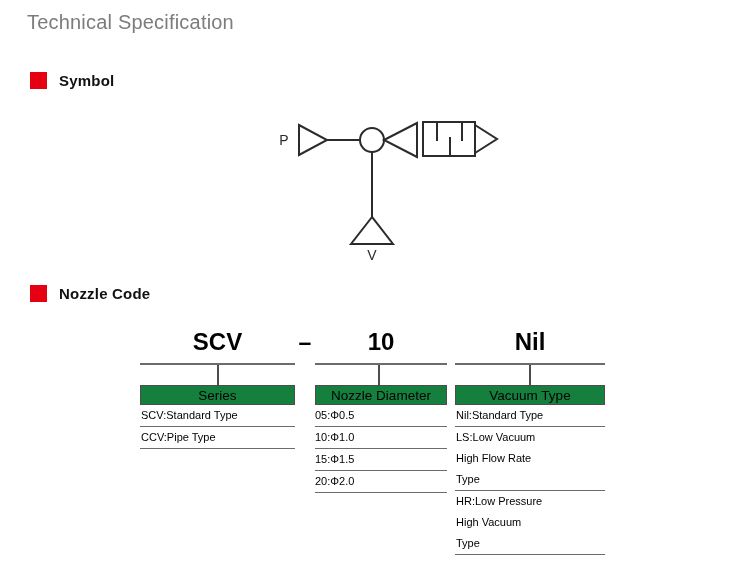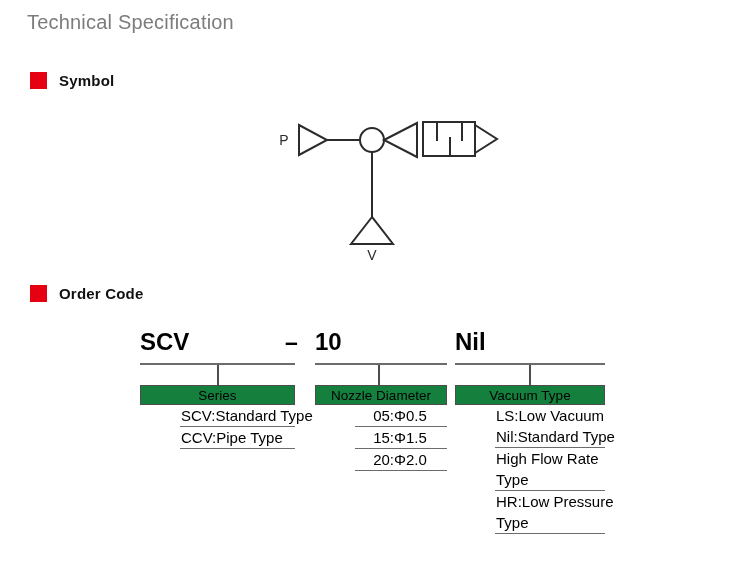--- a/index.html
+++ b/index.html
@@ -70,20 +70,21 @@
     height: 246px;
   }
 
   
   .code-row {
     position: absolute;
     top: 0;
     height: 34px;
     font-size: 24px;
     font-weight: bold;
+    text-align: center;
     line-height: 34px;
     color: #000000;
   }
   #code-series  { left: 140px; width: 155px; }
   #code-dash    { left: 285px; width: 40px;  font-size: 23px; }
   #code-nozzle  { left: 315px; width: 132px; }
   #code-vacuum  { left: 455px; width: 150px; }
 
   
   .stem {
@@ -128,33 +129,32 @@
     background: #15803d;
     white-space: nowrap;
   }
 
   .col-body {
     margin-top: 0;
   }
 
   .opt-row {
     border-bottom: 1.6px solid #6b6b6b;
-    font-size: 15px;
+    font-size: 11px;
     color: #000000;
     line-height: 21px;
     padding: 0;
     white-space: nowrap;
     box-sizing: border-box;
-    margin-left: 40px;
   }
   .opt-row.plain {
     border-bottom: none;
   }
   .align-left   { text-align: left; }
-  .align-center { text-align: center; }
+  .align-center { text-align: left; }
   .indent       { padding-left: 26px; }
 
   
   #col-series .col-body .opt-row  { padding-left: 1px; }
   #col-nozzle .col-body .opt-row  { padding-right: 2px; }
   #col-vacuum .col-body .opt-row  { padding-left: 1px; }
 </style>
 </head>
 <body>
 
@@ -189,21 +189,21 @@
 
       <polygon points="107,112 86,139 128,139" fill="none"></polygon>
     </g>
     <text x="19" y="40" font-family="Liberation Sans, sans-serif" font-size="14" fill="#2b2b2b" text-anchor="middle">P</text>
     <text x="107" y="155" font-family="Liberation Sans, sans-serif" font-size="14" fill="#2b2b2b" text-anchor="middle">V</text>
   </svg>
 </div>
 
 <div class="section-heading" id="heading-order">
   <span class="section-bullet"></span>
-  <span class="section-label">Order Code</span>
+  <span class="section-label">Nozzle Code</span>
 </div>
 
 <div id="order-code">
 
   <div class="code-row" id="code-series">SCV</div>
   <div class="code-row" id="code-dash">–</div>
   <div class="code-row" id="code-nozzle">10</div>
   <div class="code-row" id="code-vacuum">Nil</div>
 
   <div class="top-rule" id="rule-1"></div>
@@ -219,30 +219,32 @@
     <div class="col-body">
       <div class="opt-row align-left">SCV:Standard Type</div>
       <div class="opt-row align-left">CCV:Pipe Type</div>
     </div>
   </div>
 
   <div class="column" id="col-nozzle">
     <div class="col-header">Nozzle Diameter</div>
     <div class="col-body">
       <div class="opt-row align-center">05:Φ0.5</div>
+      <div class="opt-row align-center">10:Φ1.0</div>
       <div class="opt-row align-center">15:Φ1.5</div>
       <div class="opt-row align-center">20:Φ2.0</div>
     </div>
   </div>
 
   <div class="column" id="col-vacuum">
     <div class="col-header">Vacuum Type</div>
     <div class="col-body">
+      <div class="opt-row align-left">Nil:Standard Type</div>
       <div class="opt-row plain align-left">LS:Low Vacuum</div>
-      <div class="opt-row align-left">Nil:Standard Type</div>
       <div class="opt-row plain align-left indent">High Flow Rate</div>
       <div class="opt-row align-left indent">Type</div>
       <div class="opt-row plain align-left">HR:Low Pressure</div>
+      <div class="opt-row plain align-left indent">High Vacuum</div>
       <div class="opt-row align-left indent">Type</div>
     </div>
   </div>
 
 </div>
 
 </body></html>

